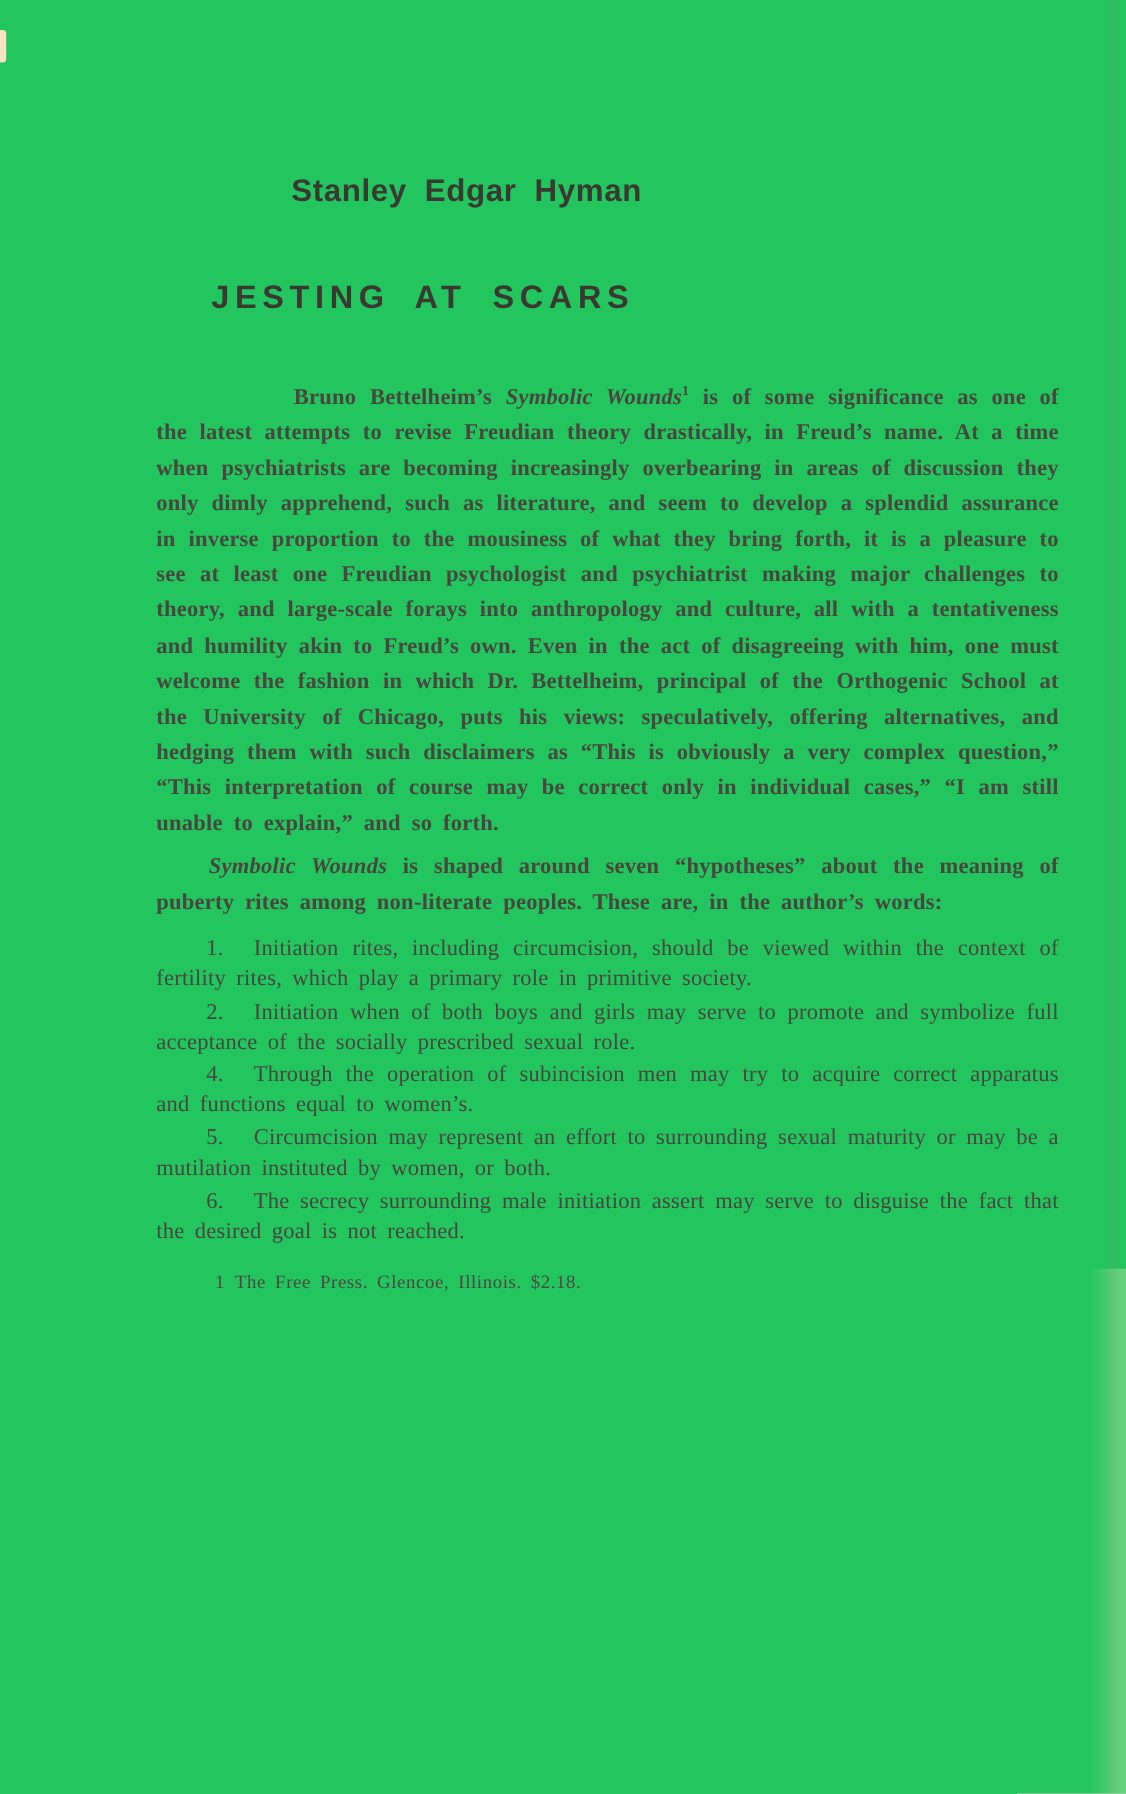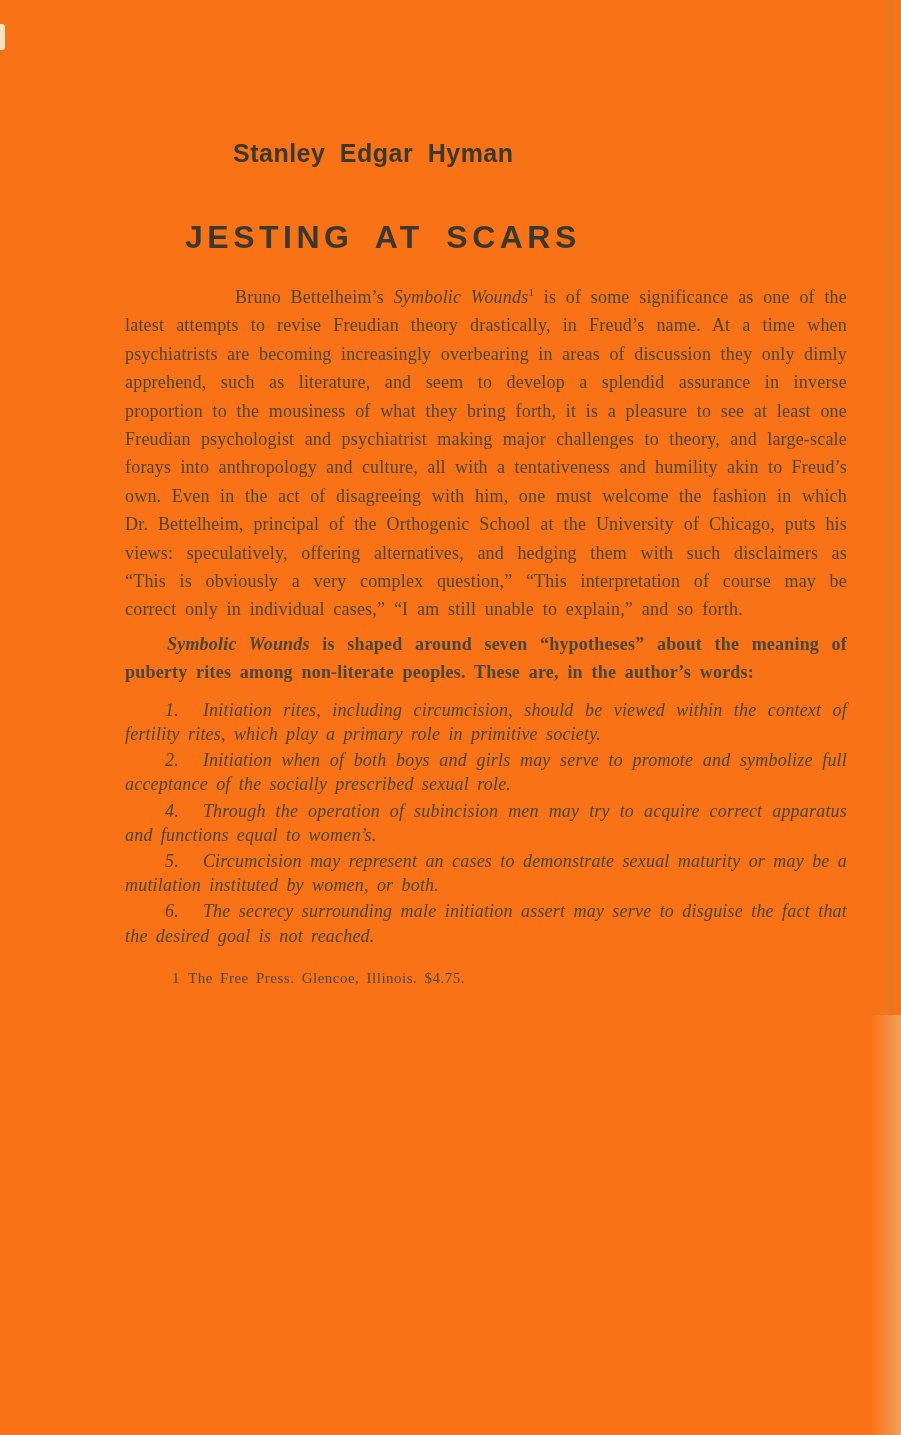--- a/index.html
+++ b/index.html
@@ -4,21 +4,21 @@
 <style>
   * { margin: 0; padding: 0; box-sizing: border-box; }
   html, body { background: #e9e7df; }
   body { font-family: "Liberation Serif", serif; }
 
   .page {
     position: relative;
     width: 901px;
     height: 1435px;
     margin: 0 auto;
-    background: #f97316;
+    background: #22c55e;
     overflow: hidden;
     color: #45433b;
   }
 
   
   .edge-shadow {
     position: absolute;
     top: 0; right: 4px;
     width: 14px; height: 100%;
     background: linear-gradient(to right, rgba(0,0,0,0), rgba(140,136,122,0.16) 55%, rgba(0,0,0,0));
@@ -50,48 +50,48 @@
     font-weight: bold;
     font-size: 25px;
     line-height: 26px;
     letter-spacing: 0.5px;
     word-spacing: 7px;
     color: #3a3931;
   }
 
   .title {
     margin-top: 57px;
-    margin-left: 60px;
+    margin-left: 44px;
     font-family: "Liberation Sans", sans-serif;
     font-weight: bold;
-    font-size: 32px;
+    font-size: 26px;
     line-height: 28px;
     letter-spacing: 4.5px;
     word-spacing: 9px;
     color: #3a3931;
   }
 
   .body-para {
     font-size: 18px;
     line-height: 28.4px;
     text-align: justify;
     word-spacing: 4px;
     letter-spacing: 0.2px;
     color: #48463d;
   }
   .body-para em { font-style: italic; }
   .body-para sup {
     font-size: 11px;
     line-height: 0;
     vertical-align: super;
   }
-  .para-first { margin-top: 32px; text-indent: 110px; }
+  .para-first { margin-top: 52px; text-indent: 110px; font-weight: bold; }
   .para-second { margin-top: 6px; text-indent: 42px; font-weight: bold; }
 
-  .hypotheses { margin-top: 11px; font-style: italic; }
+  .hypotheses { margin-top: 11px; }
   .list-item {
     margin-top: 2px;
     font-size: 18px;
     line-height: 24.2px;
     text-align: justify;
     word-spacing: 3.5px;
     letter-spacing: 0.2px;
     text-indent: 40px;
     color: #48463d;
   }
@@ -122,20 +122,20 @@
     <h1 class="title">JESTING AT SCARS</h1>
 
     <p class="body-para para-first"><span>Bruno Bettelheim’s </span><em>Symbolic Wounds</em><sup>1</sup><span> is of some significance as one of the latest attempts to revise Freudian theory drastically, in Freud’s name. At a time when psychiatrists are becoming increasingly overbearing in areas of discussion they only dimly apprehend, such as literature, and seem to develop a splendid assurance in inverse proportion to the mousiness of what they bring forth, it is a pleasure to see at least one Freudian psychologist and psychiatrist making major challenges to theory, and large-scale forays into anthropology and culture, all with a tentativeness and humility akin to Freud’s own. Even in the act of disagreeing with him, one must welcome the fashion in which Dr. Bettelheim, principal of the Orthogenic School at the University of Chicago, puts his views: speculatively, offering alternatives, and hedging them with such disclaimers as “This is obviously a very complex question,” “This interpretation of course may be correct only in individual cases,” “I am still unable to explain,” and so forth.</span></p>
 
     <p class="body-para para-second"><em>Symbolic Wounds</em><span> is shaped around seven “hypotheses” about the meaning of puberty rites among non-literate peoples. These are, in the author’s words:</span></p>
 
     <div class="hypotheses">
       <p class="list-item"><span class="num">1.</span><span class="item-text">Initiation rites, including circumcision, should be viewed within the context of fertility rites, which play a primary role in primitive society.</span></p>
       <p class="list-item"><span class="num">2.</span><span class="item-text">Initiation when of both boys and girls may serve to promote and symbolize full acceptance of the socially prescribed sexual role.</span></p>
       <p class="list-item"><span class="num">4.</span><span class="item-text">Through the operation of subincision men may try to acquire correct apparatus and functions equal to women’s.</span></p>
-      <p class="list-item"><span class="num">5.</span><span class="item-text">Circumcision may represent an cases to demonstrate sexual maturity or may be a mutilation instituted by women, or both.</span></p>
+      <p class="list-item"><span class="num">5.</span><span class="item-text">Circumcision may represent an effort to surrounding sexual maturity or may be a mutilation instituted by women, or both.</span></p>
       <p class="list-item"><span class="num">6.</span><span class="item-text">The secrecy surrounding male initiation assert may serve to disguise the fact that the desired goal is not reached.</span></p>
     </div>
 
-    <p class="footnote"><span class="fn-marker">1</span><span>The Free Press. Glencoe, Illinois. $4.75.</span></p>
+    <p class="footnote"><span class="fn-marker">1</span><span>The Free Press. Glencoe, Illinois. $2.18.</span></p>
 
   </div>
 </div>
 
 </body></html>

